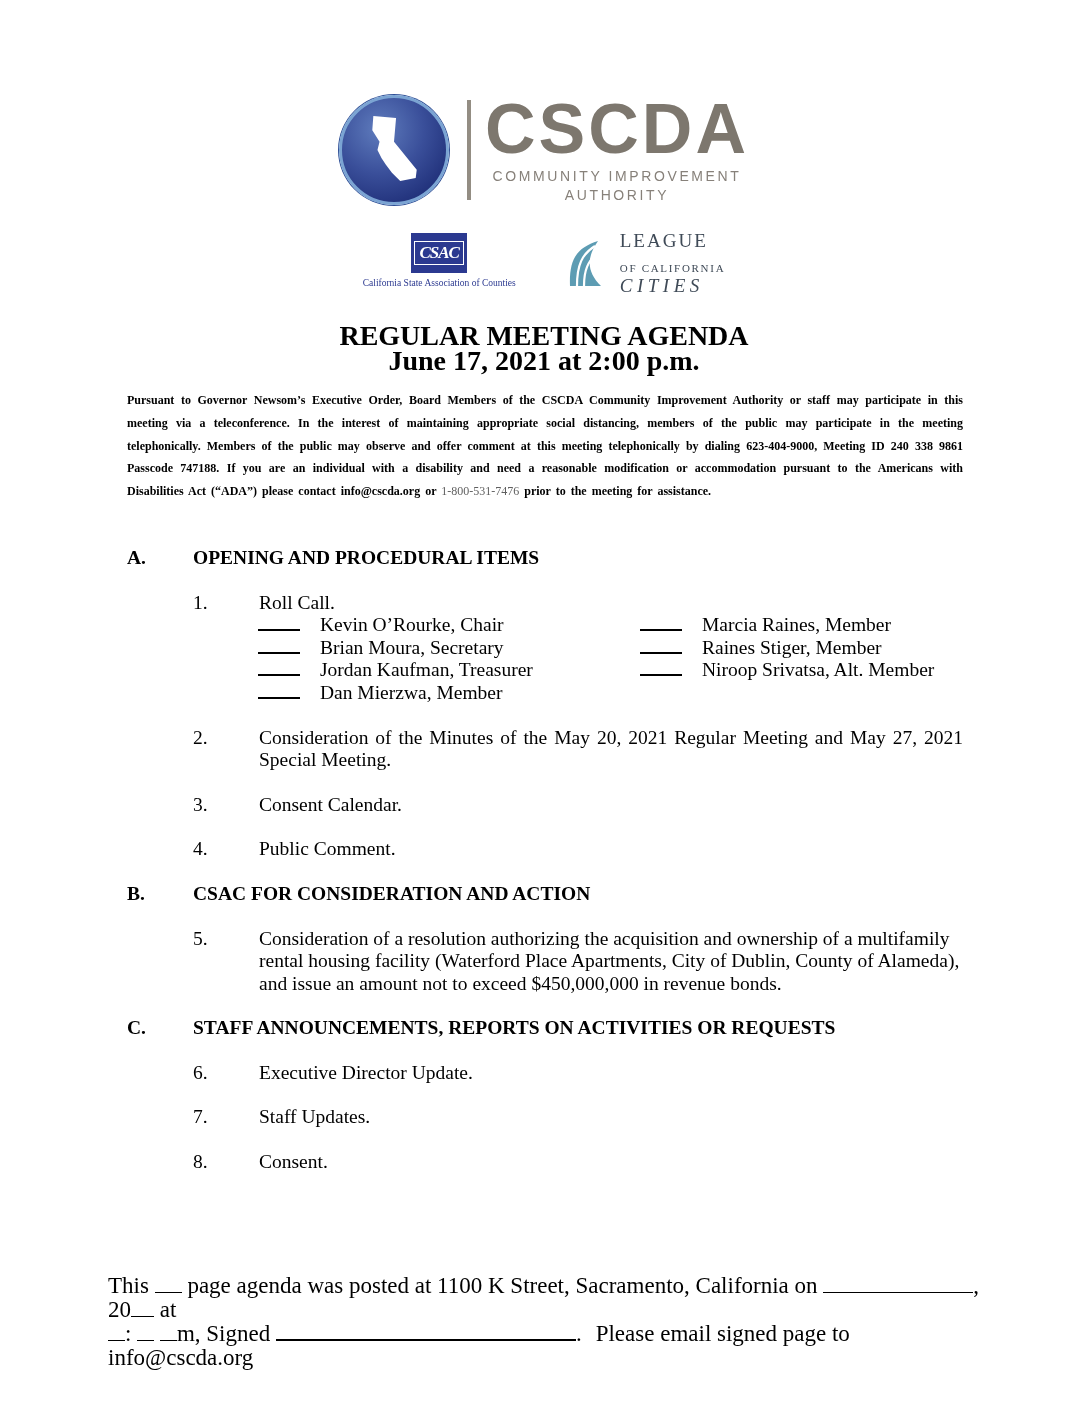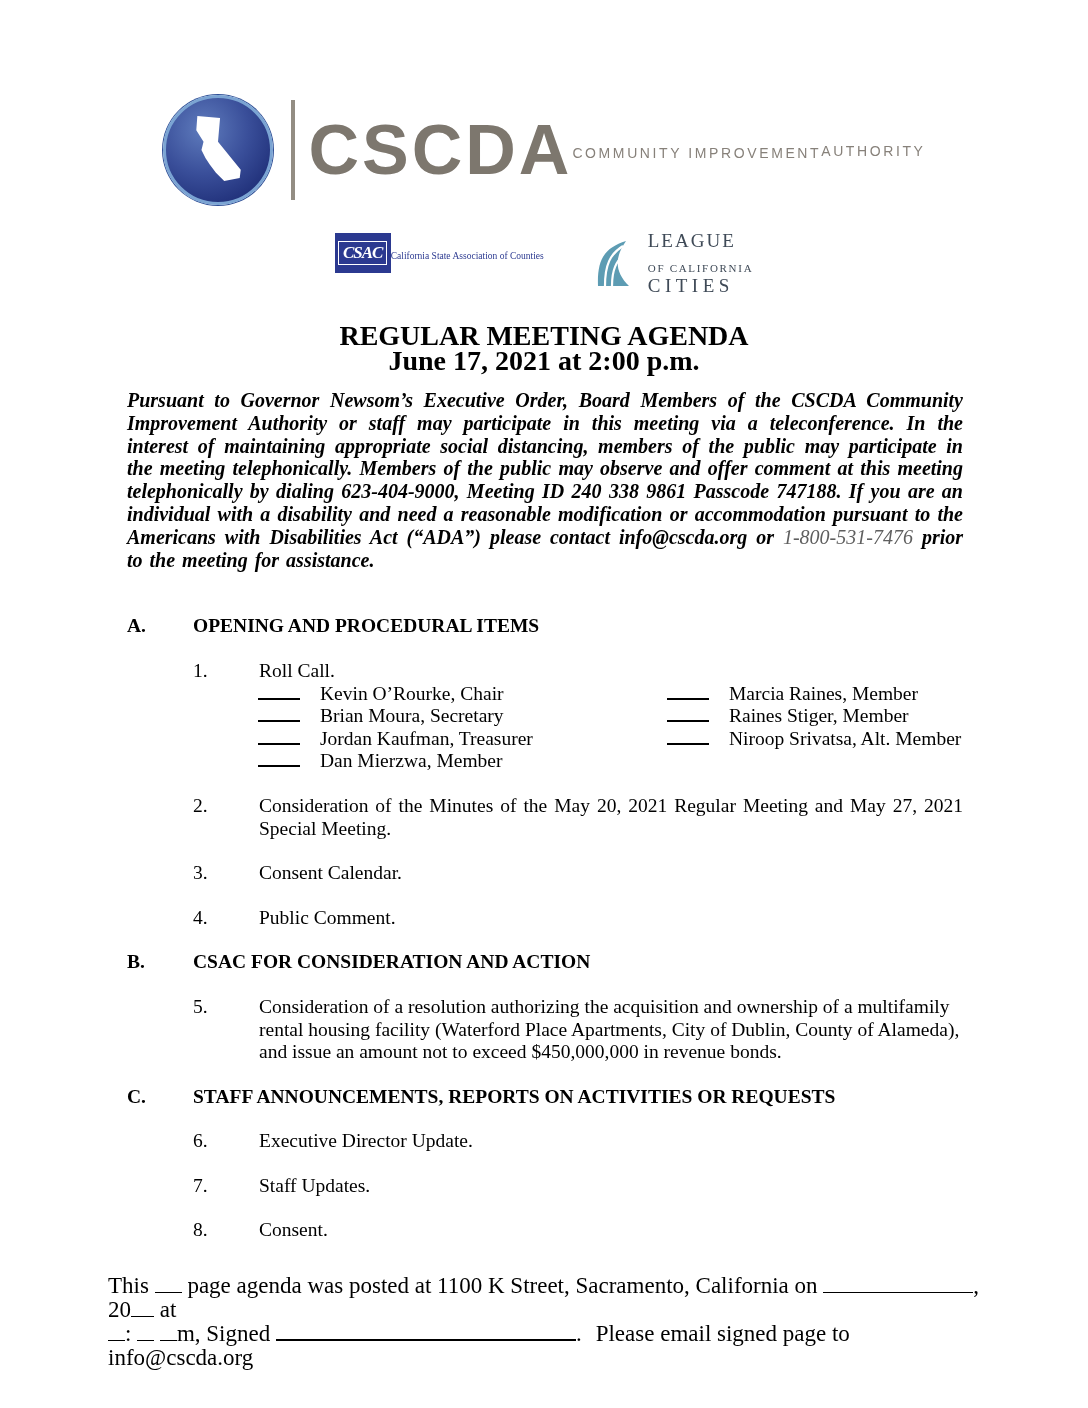--- a/index.html
+++ b/index.html
@@ -16,73 +16,73 @@
   .logo-row { display: flex; justify-content: center; align-items: center; padding-top: 95px; }
   .brand-circle {
     width: 110px; height: 110px; border-radius: 50%;
     background: radial-gradient(circle at 36% 30%, #5f7cbd 0%, #3a4f9a 45%, #16246d 95%);
     border: 3px solid #7ba4d3;
     box-shadow: 0 0 0 1px #2f4f96;
     display: flex; align-items: center; justify-content: center;
   }
   .brand-circle svg { width: 62px; height: 80px; }
   .brand-divider { width: 4px; height: 100px; background: #938d83; margin: 0 14px 0 18px; }
-  .wordmark { display: flex; align-items: center; justify-content: center; }
+  .wordmark { display: flex; flex-direction: column; align-items: center; justify-content: center; }
   .wordmark-acronym {
     font-family: "Liberation Sans", sans-serif; font-weight: bold;
     font-size: 70px; line-height: 0.92; color: #7d776e; letter-spacing: 3px;
   }
   .wordmark-tag {
     font-family: "Liberation Sans", sans-serif; color: #87817a;
     font-size: 14px; letter-spacing: 2.6px; margin-top: 7px;
   }
   .wordmark-tag2 { margin-top: 3px; }
 
   
   .partners-row { display: flex; justify-content: center; align-items: flex-start; gap: 52px; margin-top: 26px; height: 66px; }
-  .csac { display: flex; flex-direction: row; align-items: center; margin-top: 2px; }
+  .csac { display: flex; flex-direction: column; align-items: center; margin-top: 2px; }
   .csac-box { width: 56px; height: 40px; background: #2b3990; display: flex; align-items: center; justify-content: center; }
   .csac-inner { border: 1.5px solid #ffffff; padding: 1px 4px; }
   .csac-acronym {
     color: #ffffff; font-family: "Liberation Serif", serif;
     font-size: 17px; font-style: italic; font-weight: bold; letter-spacing: -1px;
   }
   .csac-caption { font-size: 9.5px; color: #2b3990; margin-top: 5px; white-space: nowrap; }
   .league { display: flex; align-items: center; gap: 18px; }
   .league svg { width: 34px; height: 50px; }
   .league-text { display: flex; flex-direction: column; align-items: flex-start; color: #3f4a57; }
   .league-l1 { font-size: 19px; letter-spacing: 2px; line-height: 1; }
   .league-l2 { font-size: 11px; letter-spacing: 1.7px; margin-top: 12px; }
-  .league-l3 { font-size: 19px; letter-spacing: 4.5px; line-height: 1; margin-top: 2px; }
+  .league-l3 { font-size: 19px; letter-spacing: 4.5px; line-height: 1; margin-top: 2px; font-style: italic; }
 
   
   .title-block { text-align: center; margin-top: 26px; }
   .title-line { font-weight: bold; font-size: 28px; line-height: 25px; }
 
   
   .notice {
     margin-left: 127px; width: 836px; margin-top: 16px;
-    text-align: justify; font-style: italic; font-weight: bold;
-    font-size: 20px; line-height: 22.8px; word-spacing: 2px;
+    text-align: justify; font-weight: bold;
+    font-size: 12px; line-height: 22.8px; word-spacing: 2px;
   }
   .notice .phone { font-weight: normal; color: #5f5f5f; }
 
   
   .agenda { margin-left: 127px; width: 836px; font-size: 19.5px; line-height: 22.6px; }
   .sec-row { display: flex; margin-top: 22px; }
   .sec-row.first { margin-top: 44px; }
   .sec-letter { width: 66px; font-weight: bold; flex-shrink: 0; }
   .sec-title { font-weight: bold; flex: 1; }
   .item-row { display: flex; margin-top: 22px; margin-left: 66px; }
   .item-num { width: 66px; flex-shrink: 0; }
   .item-text { flex: 1; }
   .item-text.justify { text-align: justify; }
 
   
-  .rollcall { display: flex; margin-left: 131px; gap: 27px; }
+  .rollcall { display: flex; margin-left: 131px; }
   .rc-col-left { width: 382px; flex-shrink: 0; }
   .rc-row { height: 22.6px; white-space: nowrap; }
   .rc-blank {
     display: inline-block; width: 42px; height: 17px;
     border-bottom: 2.5px solid #000; margin-right: 20px;
   }
 
   
   .footer { position: absolute; left: 108px; top: 1274px; width: 872px; font-size: 23px; line-height: 24px; }
   .blank { display: inline-block; border-bottom: 1.5px solid #000; height: 17px; }

